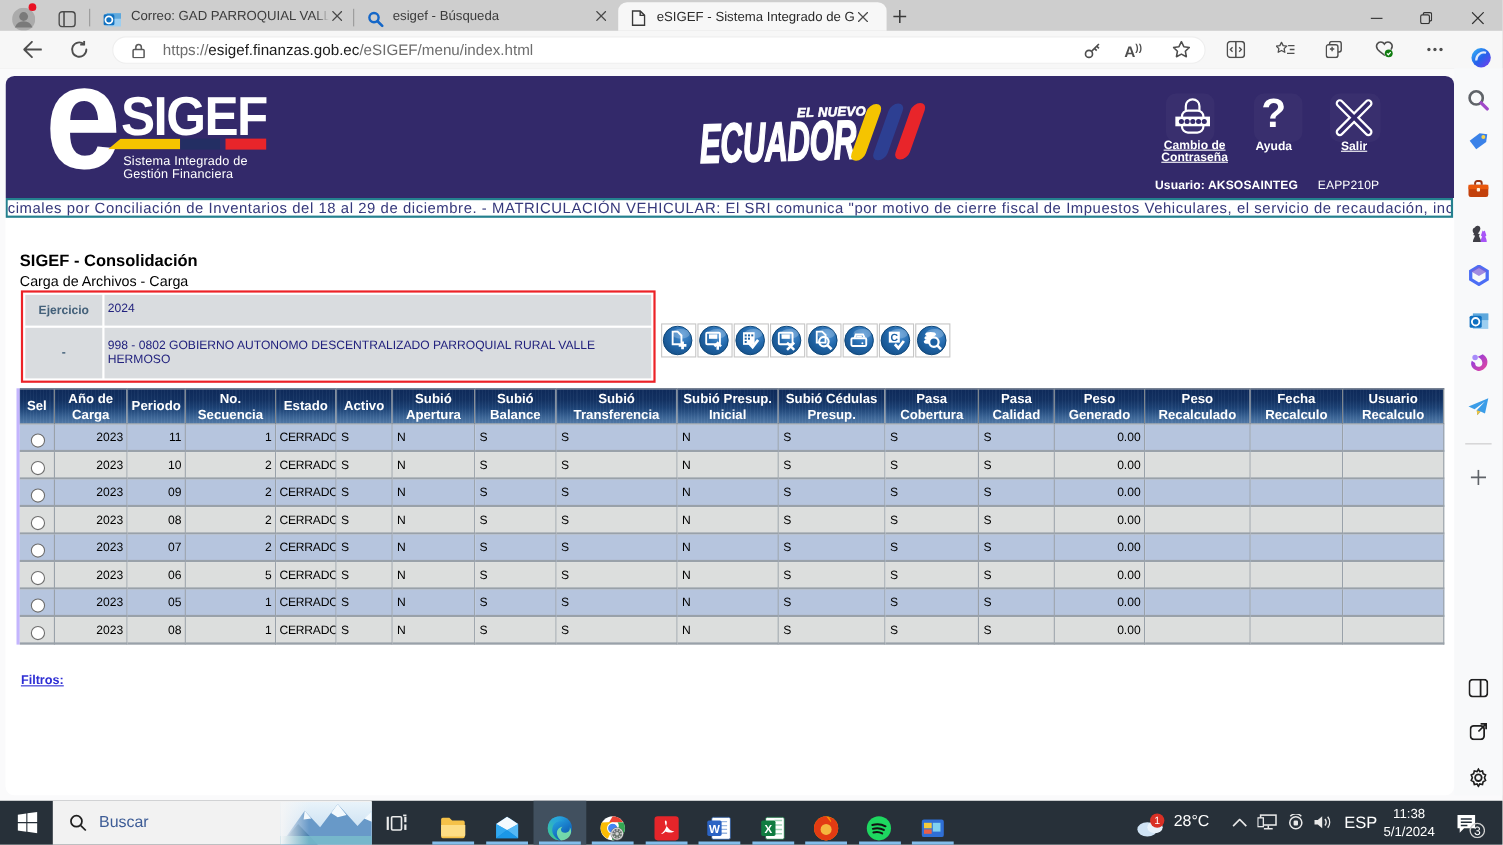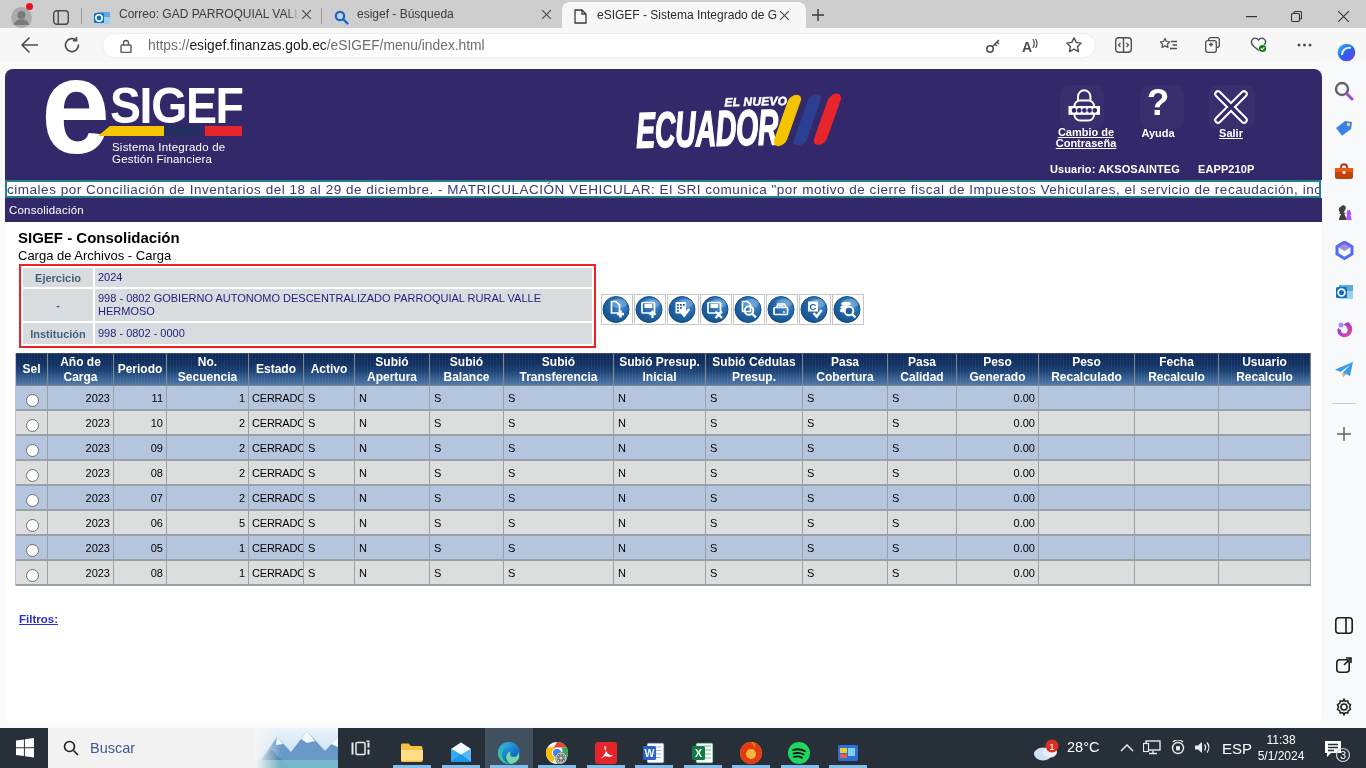--- a/index.html
+++ b/index.html
@@ -13,21 +13,21 @@
 #marq{position:absolute;left:0;top:111px;width:1316px;height:18px;background:#fff;border:2px solid #24808e;overflow:hidden;}
 #marq span{font-size:13.5px;color:#35387b;white-space:nowrap;position:absolute;left:0px;top:0px;letter-spacing:0.52px;}
 #consbar{position:absolute;left:0;top:129px;width:1317px;height:24px;background:#33296a;}
 #consbar span{color:#fff;font-size:11.5px;position:absolute;left:4px;top:6px;letter-spacing:0.2px;}
 #formbox{position:absolute;left:14px;top:195px;width:577px;height:84px;border:2px solid #ec2227;background:#fff;padding:0;}
 #formtbl{border-collapse:separate;border-spacing:2px;width:100%;height:100%;}
 #formtbl td{background:#d9dcdf;font-size:11px;vertical-align:middle;}
 #formtbl td.lbl{width:70px;text-align:center;color:#44617a;font-weight:bold;font-size:11px;}
 #formtbl td.val{color:#22227e;padding-left:3px;line-height:13px;}
 .icocell{position:absolute;top:225px;width:32px;height:31px;background:#fff;border:1px solid #c6c6c6;}
-#dtable{position:absolute;left:10px;top:284px;border-collapse:separate;border-spacing:0;table-layout:fixed;border-left:1px solid #c4b5fd;width:1296px;}
+#dtable{position:absolute;left:10px;top:284px;border-collapse:separate;border-spacing:0;table-layout:fixed;border-left:3px solid #c4b5fd;width:1296px;}
 #dtable th{background:repeating-linear-gradient(90deg,rgba(255,255,255,0.04) 0 1px,rgba(0,0,0,0.02) 1px 3px),linear-gradient(180deg,#0e2b5c 0%,#123162 30%,#1d4377 55%,#3a6496 80%,#527aa8 100%);color:#fff;font-size:12px;font-weight:bold;border-right:1px solid #7e868e;border-top:1px solid #3c4c66;border-bottom:1px solid #7e868e;height:33px;padding:0 1px;line-height:15px;box-sizing:border-box;}
 #dtable td{font-size:11px;color:#000;border-right:1px solid #99a1a9;border-bottom:2px solid #99a1a9;height:25px;padding:0 3px 0 4px;overflow:hidden;white-space:nowrap;box-sizing:border-box;}
 #dtable tr.rb td{background:#b6c5de;}
 #dtable tr.rg td{background:#dcdedd;}
 .num{text-align:right;}
 .est{padding:0 1px 0 3px !important;letter-spacing:-0.2px;margin-top:36px;}
 #pagbar{position:absolute;left:10px;top:521px;width:1295px;height:20px;background:repeating-linear-gradient(45deg,rgba(255,255,255,0.09) 0 1px,rgba(0,0,0,0.0) 1px 3px),repeating-linear-gradient(-45deg,rgba(0,0,0,0.07) 0 1px,rgba(0,0,0,0.0) 1px 3px),linear-gradient(180deg,#15406f,#1f5186 45%,#15406f);color:#fff;text-align:center;font-size:13px;line-height:20px;}
 #filtros{position:absolute;left:14px;top:544px;font-size:11.5px;font-weight:bold;color:#2d2dd4;text-decoration:underline;}
 #sidebar{position:absolute;left:1322px;top:62px;width:44px;height:661px;background:#f8f9fa;}
 #taskbar{position:absolute;left:0;top:728px;width:1366px;height:40px;background:#273039;}
@@ -195,44 +195,37 @@
 </svg>
 <div class="abs" style="left:1043px;top:58px;width:76px;text-align:center;font-size:11px;font-weight:bold;color:#fff;text-decoration:underline;line-height:10.5px;">Cambio de<br>Contraseña</div>
 <div class="abs" style="left:1135px;top:13px;width:36px;text-align:center;font-size:37px;font-weight:bold;color:#fff;">?</div>
 <div class="abs" style="left:1135px;top:58px;width:36px;text-align:center;font-size:11px;font-weight:bold;color:#fff;">Ayuda</div>
 <svg class="abs" style="left:1208px;top:20px;" width="36" height="36">
       <path d="M5 5 L31 31 M31 5 L5 31" stroke="#fff" stroke-width="7.5" stroke-linecap="round"></path>
       <path d="M5 5 L31 31 M31 5 L5 31" stroke="#33296a" stroke-width="3.5" stroke-linecap="round"></path>
     </svg>
 <div class="abs" style="left:1208px;top:58px;width:36px;text-align:center;font-size:11px;font-weight:bold;color:#fff;text-decoration:underline;">Salir</div>
 <div class="abs" style="left:1045px;top:94px;font-size:11px;font-weight:bold;color:#fff;letter-spacing:0.1px;">Usuario: AKSOSAINTEG</div>
-<div class="abs" style="left:1193px;top:94px;font-size:11px;font-weight:bold;color:#fff;letter-spacing:0.1px;">EAPP210P</div>
+<div class="abs" style="left:1193px;top:94px;font-size:11px;font-weight:normal;color:#fff;letter-spacing:0.1px;">EAPP210P</div>
 
 <div id="marq">
       <span>cimales por Conciliación de Inventarios del 18 al 29 de diciembre. - MATRICULACIÓN VEHICULAR: El SRI comunica "por motivo de cierre fiscal de Impuestos Vehiculares, el servicio de recaudación, inc</span>
-    </div>
-<div id="consbar">
-      <span>Consolidación</span>
     </div>
 <div class="abs" style="left:13px;top:160px;font-size:15px;font-weight:bold;color:#000;">SIGEF - Consolidación</div>
 <div class="abs" style="left:13px;top:179px;font-size:13px;color:#000;">Carga de Archivos - Carga</div>
 <div id="formbox">
       <table id="formtbl">
 <tbody>
           <tr style="height:19px;">
             <td class="lbl">Ejercicio</td>
             <td class="val">2024</td>
           </tr>
 <tr style="height:32px;">
             <td class="lbl">-</td>
             <td class="val">998 - 0802 GOBIERNO AUTONOMO DESCENTRALIZADO PARROQUIAL RURAL VALLE<br>HERMOSO</td>
-          </tr>
-<tr style="height:21px;">
-            <td class="lbl">Institución</td>
-            <td class="val">998 - 0802 - 0000</td>
           </tr>
 </tbody>
       </table>
     </div>
 
 <div class="icocell" style="left:596px;"><svg width="30" height="30" style="margin:0.5px 0 0 0;">
         <g>
           <defs>
             <radialGradient id="bg1" cx="0.65" cy="0.3" r="0.9">
               <stop offset="0" stop-color="#4e94d6"></stop>

